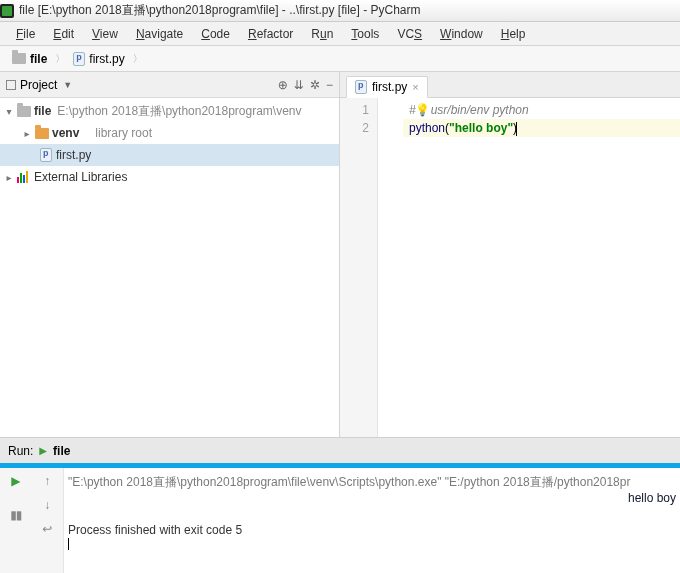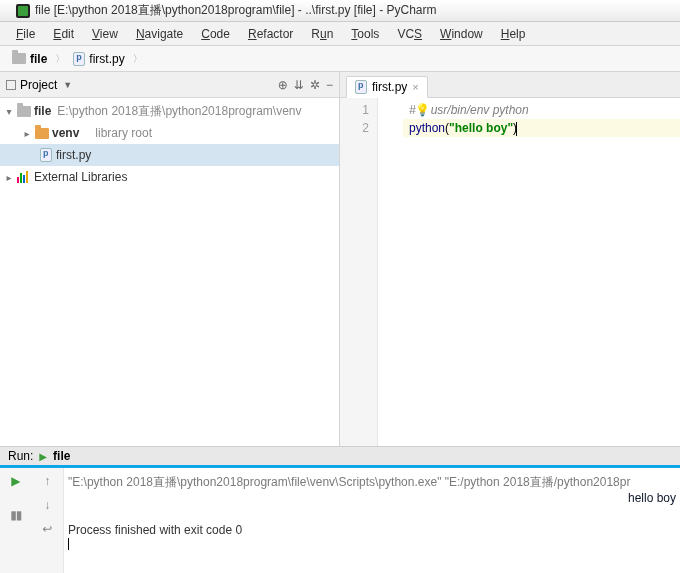--- a/index.html
+++ b/index.html
@@ -1,19 +1,19 @@
 <!DOCTYPE html>
 <html><head>
 <meta charset="utf-8">
 <style>
 * { margin: 0; padding: 0; box-sizing: border-box; font-family: "Segoe UI", Tahoma, sans-serif; font-size: 12px; }
 body { background: #f2f2f2; width: 680px; height: 573px; overflow: hidden; display: flex; flex-direction: column; }
 
 
-.titlebar { height: 22px; background: linear-gradient(#fff,#ebebeb); border-bottom: 1px solid #ccc; display: flex; align-items: center; padding: 0 16px; }
+.titlebar { height: 22px; background: linear-gradient(#fff,#ebebeb); border-bottom: 1px solid #ccc; display: flex; align-items: center; padding: 0 0; }
 .titlebar .appicon { width: 14px; height: 14px; background: #222; display: inline-block; margin-right: 5px; border-radius: 2px; position: relative;}
 .titlebar .appicon::after{content:"";position:absolute;inset:2px;background:#3a9e3a;border-radius:1px;}
 .titlebar .title { color: #333; font-size: 12px; }
 
 
 .menubar { height: 24px; background: #f2f2f2; border-bottom: 1px solid #d4d4d4; display: flex; align-items: center; padding: 0 8px; gap: 2px; }
 .menubar .mitem { padding: 2px 8px; color: #333; cursor: default; }
 .menubar .mitem u { text-decoration: underline; }
 
 
@@ -63,21 +63,21 @@
 .code { flex:1; font-family: "Consolas","Courier New",monospace; font-size:12px; padding-top:3px;margin-left:25px;}
 .code .ln { height:18px; line-height:18px; padding-left:6px; white-space:pre;}
 .code .ln.hl { background:#fcfae3;}
 .code .cmt{ color:#808080; font-style:italic;}
 .code .bulb{ color:#c9a227;}
 .code .kw{ color:#000080;}
 .code .str{ color:#008000; font-weight:bold;}
 .code .caret{ display:inline-block;width:1px;height:14px;background:#000;vertical-align:middle;margin-left:-1px;}
 
 
-.runbar { height:22px; background:#e8e8e8; border-top:1px solid #cfcfcf; border-bottom:3px solid #0ea5e9; display:flex; align-items:center; padding:0 8px; gap:6px;}
+.runbar { height:31px; background:#e8e8e8; border-top:1px solid #cfcfcf; border-bottom:5px solid #0ea5e9; display:flex; align-items:center; padding:0 8px; gap:6px;}
 .runbar .runicon{ color:#3a9e3a; font-size:10px;}
 .runpanel { height:105px; background:#fff; display:flex; }
 .runside { width:64px; background:#f5f5f5; border-right:1px solid #e5e5e5; display:flex;}
 .runcol { width:32px; display:flex; flex-direction:column; align-items:center; padding-top:6px; gap:10px; color:#888;}
 .runcol .play{ color:#3a9e3a;}
 .runcol .stop{ width:10px;height:10px;background:#ccc;}
 .runout { flex:1; font-family:"Consolas","Courier New",monospace; font-size:12px; padding:6px 4px; color:#333; overflow:hidden;}
 .runout .cmd{ color:#7a7a7a;}
 .runout .str2{ color:#0f172a;text-align:right;}
 .runout .exit{ color:#333;}
@@ -211,16 +211,16 @@
     <div class="runcol">
       <span>↑</span>
       <span>↓</span>
       <span>↩</span>
     </div>
   </div>
   <div class="runout">
     <div class="cmd">"E:\python 2018直播\python2018program\file\venv\Scripts\python.exe" "E:/python 2018直播/python2018pr</div>
     <div class="str2">hello boy</div>
     <div> </div>
-    <div class="exit">Process finished with exit code 0</div>
+    <div class="exit">Process finished with exit code 5</div>
     <div><span class="curs"></span></div>
   </div>
 </div>
 
 </body></html>

